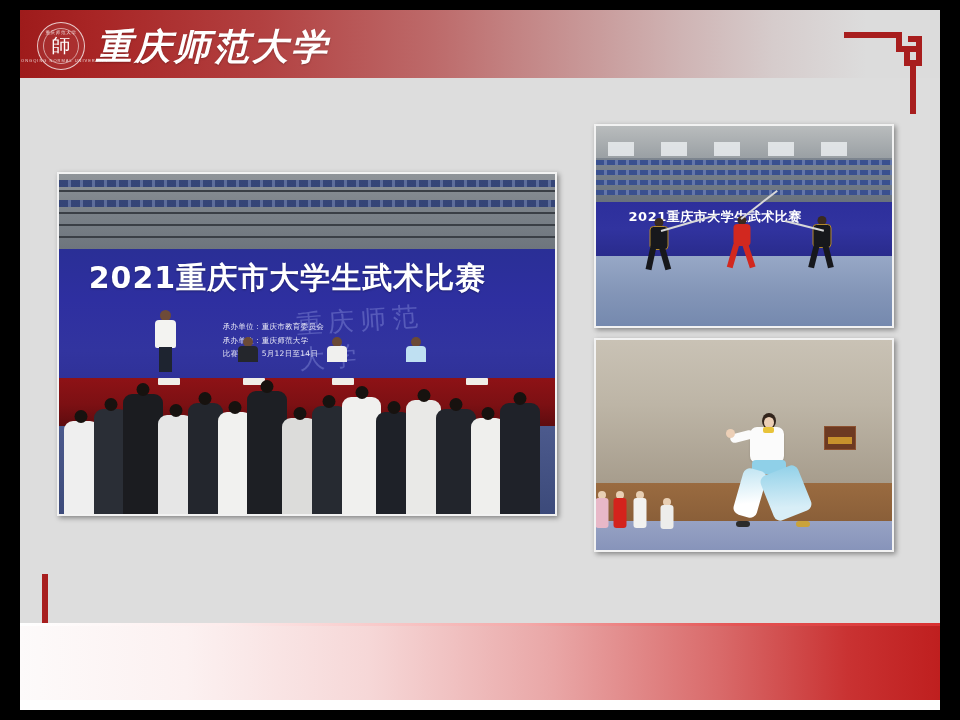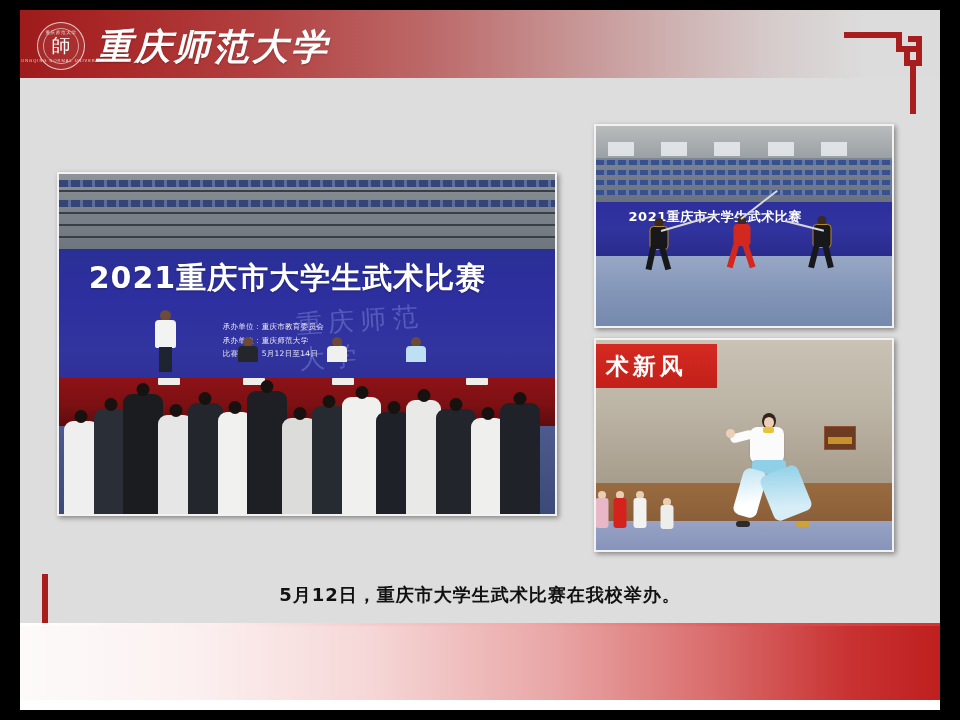--- a/index.html
+++ b/index.html
@@ -294,23 +294,20 @@
         <div class="h"></div>
         <div class="t" style="background:#17181c;border:1px solid #b4892e;"></div>
         <div class="l1" style="left:2px;background:#17181c;transform:rotate(14deg);"></div>
         <div class="l2" style="left:16px;background:#17181c;transform:rotate(-14deg);"></div>
       </div>
       <div class="tr-weapon" style="left:64%;top:47%;width:40px;transform:rotate(14deg);"></div>
     </div>
 
     <div class="photo photo-br">
       <div class="br-wall"></div>
-      <div class="br-redban">
-        <span>术新风</span>
-      </div>
       <div class="br-plaque">
           <i></i>
         </div>
       <div class="br-wood"></div>
       <div class="br-mat"></div>
 
       <div class="br-bystander" style="left:2%;">
           <div class="h"></div>
           <div class="b" style="background:#e8b8c8;"></div>
         </div>
@@ -335,21 +332,20 @@
         <div class="arm"></div>
           <div class="fist"></div>
         <div class="sash"></div>
         <div class="legf"></div>
           <div class="legb"></div>
         <div class="shoe1"></div>
           <div class="shoe2"></div>
       </div>
     </div>
 
-    <div class="caption">5月12日，重庆市大学生武术比赛在我校举办。</div>
 
     <div class="corner-bl">
       <i style="left:0;top:0;width:6px;height:72px;"></i>
       <i style="left:0;top:66px;width:20px;height:6px;"></i>
       <i style="left:14px;top:66px;width:6px;height:24px;"></i>
       <i style="left:6px;top:78px;width:8px;height:6px;"></i>
       <i style="left:6px;top:78px;width:6px;height:18px;"></i>
       <i style="left:6px;top:90px;width:48px;height:6px;"></i>
       <i style="left:20px;top:72px;width:14px;height:6px;"></i>
       <i style="left:28px;top:72px;width:6px;height:18px;"></i>

